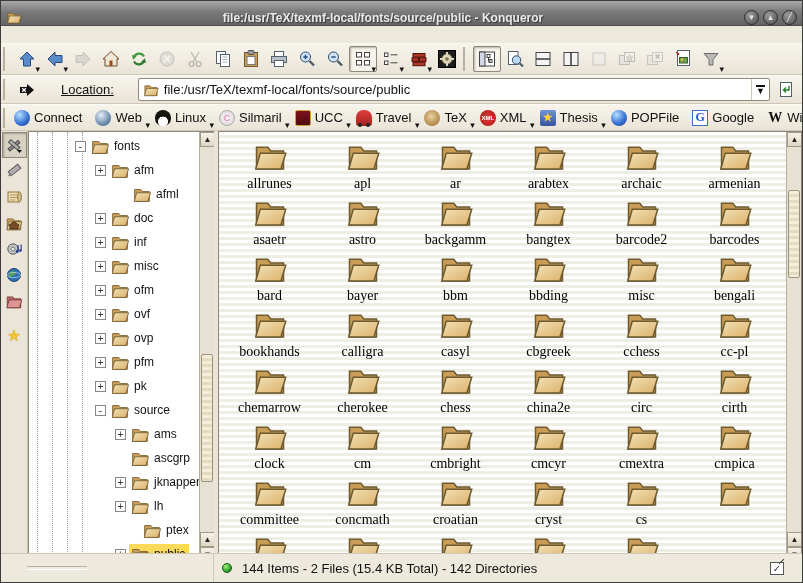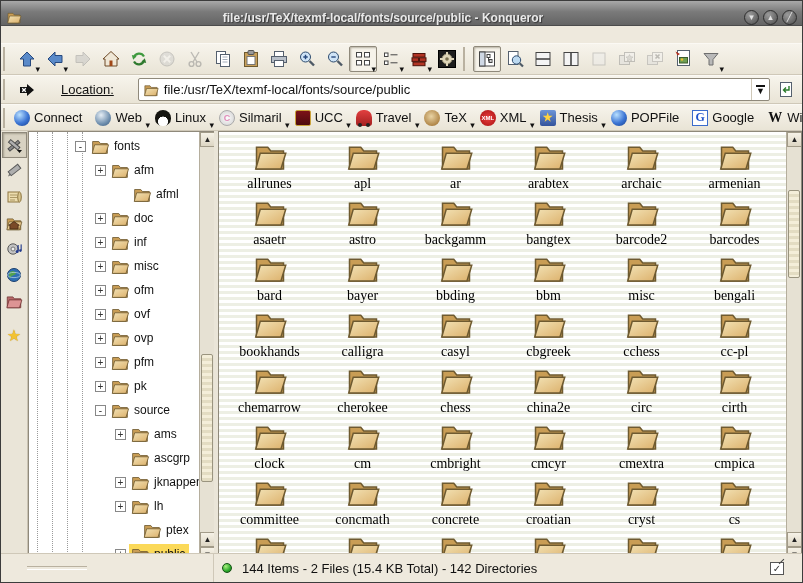--- a/index.html
+++ b/index.html
@@ -738,32 +738,32 @@
           <div class="fcell">
             <svg width="40" height="36" viewBox="0 0 24 22">
               <use href="#fsh" xlink:href="#fsh"></use>
             </svg>
      <div class="flabel">bayer</div>
           </div>
           <div class="fcell">
             <svg width="40" height="36" viewBox="0 0 24 22">
               <use href="#fsh" xlink:href="#fsh"></use>
             </svg>
+     <div class="flabel">bbm</div>
+          </div>
+          <div class="fcell">
+            <svg width="40" height="36" viewBox="0 0 24 22">
+              <use href="#fsh" xlink:href="#fsh"></use>
+            </svg>
      <div class="flabel">bbding</div>
           </div>
           <div class="fcell">
             <svg width="40" height="36" viewBox="0 0 24 22">
               <use href="#fsh" xlink:href="#fsh"></use>
             </svg>
-     <div class="flabel">bbm</div>
-          </div>
-          <div class="fcell">
-            <svg width="40" height="36" viewBox="0 0 24 22">
-              <use href="#fsh" xlink:href="#fsh"></use>
-            </svg>
      <div class="flabel">misc</div>
           </div>
           <div class="fcell">
             <svg width="40" height="36" viewBox="0 0 24 22">
               <use href="#fsh" xlink:href="#fsh"></use>
             </svg>
      <div class="flabel">bengali</div>
           </div>
           <div class="fcell">
             <svg width="40" height="36" viewBox="0 0 24 22">
@@ -877,26 +877,20 @@
             <svg width="40" height="36" viewBox="0 0 24 22">
               <use href="#fsh" xlink:href="#fsh"></use>
             </svg>
      <div class="flabel">committee</div>
           </div>
           <div class="fcell">
             <svg width="40" height="36" viewBox="0 0 24 22">
               <use href="#fsh" xlink:href="#fsh"></use>
             </svg>
      <div class="flabel">concmath</div>
-          </div>
-          <div class="fcell">
-            <svg width="40" height="36" viewBox="0 0 24 22">
-              <use href="#fsh" xlink:href="#fsh"></use>
-            </svg>
-     <div class="flabel">concrete</div>
           </div>
           <div class="fcell">
             <svg width="40" height="36" viewBox="0 0 24 22">
               <use href="#fsh" xlink:href="#fsh"></use>
             </svg>
      <div class="flabel">croatian</div>
           </div>
           <div class="fcell">
             <svg width="40" height="36" viewBox="0 0 24 22">
               <use href="#fsh" xlink:href="#fsh"></use>

